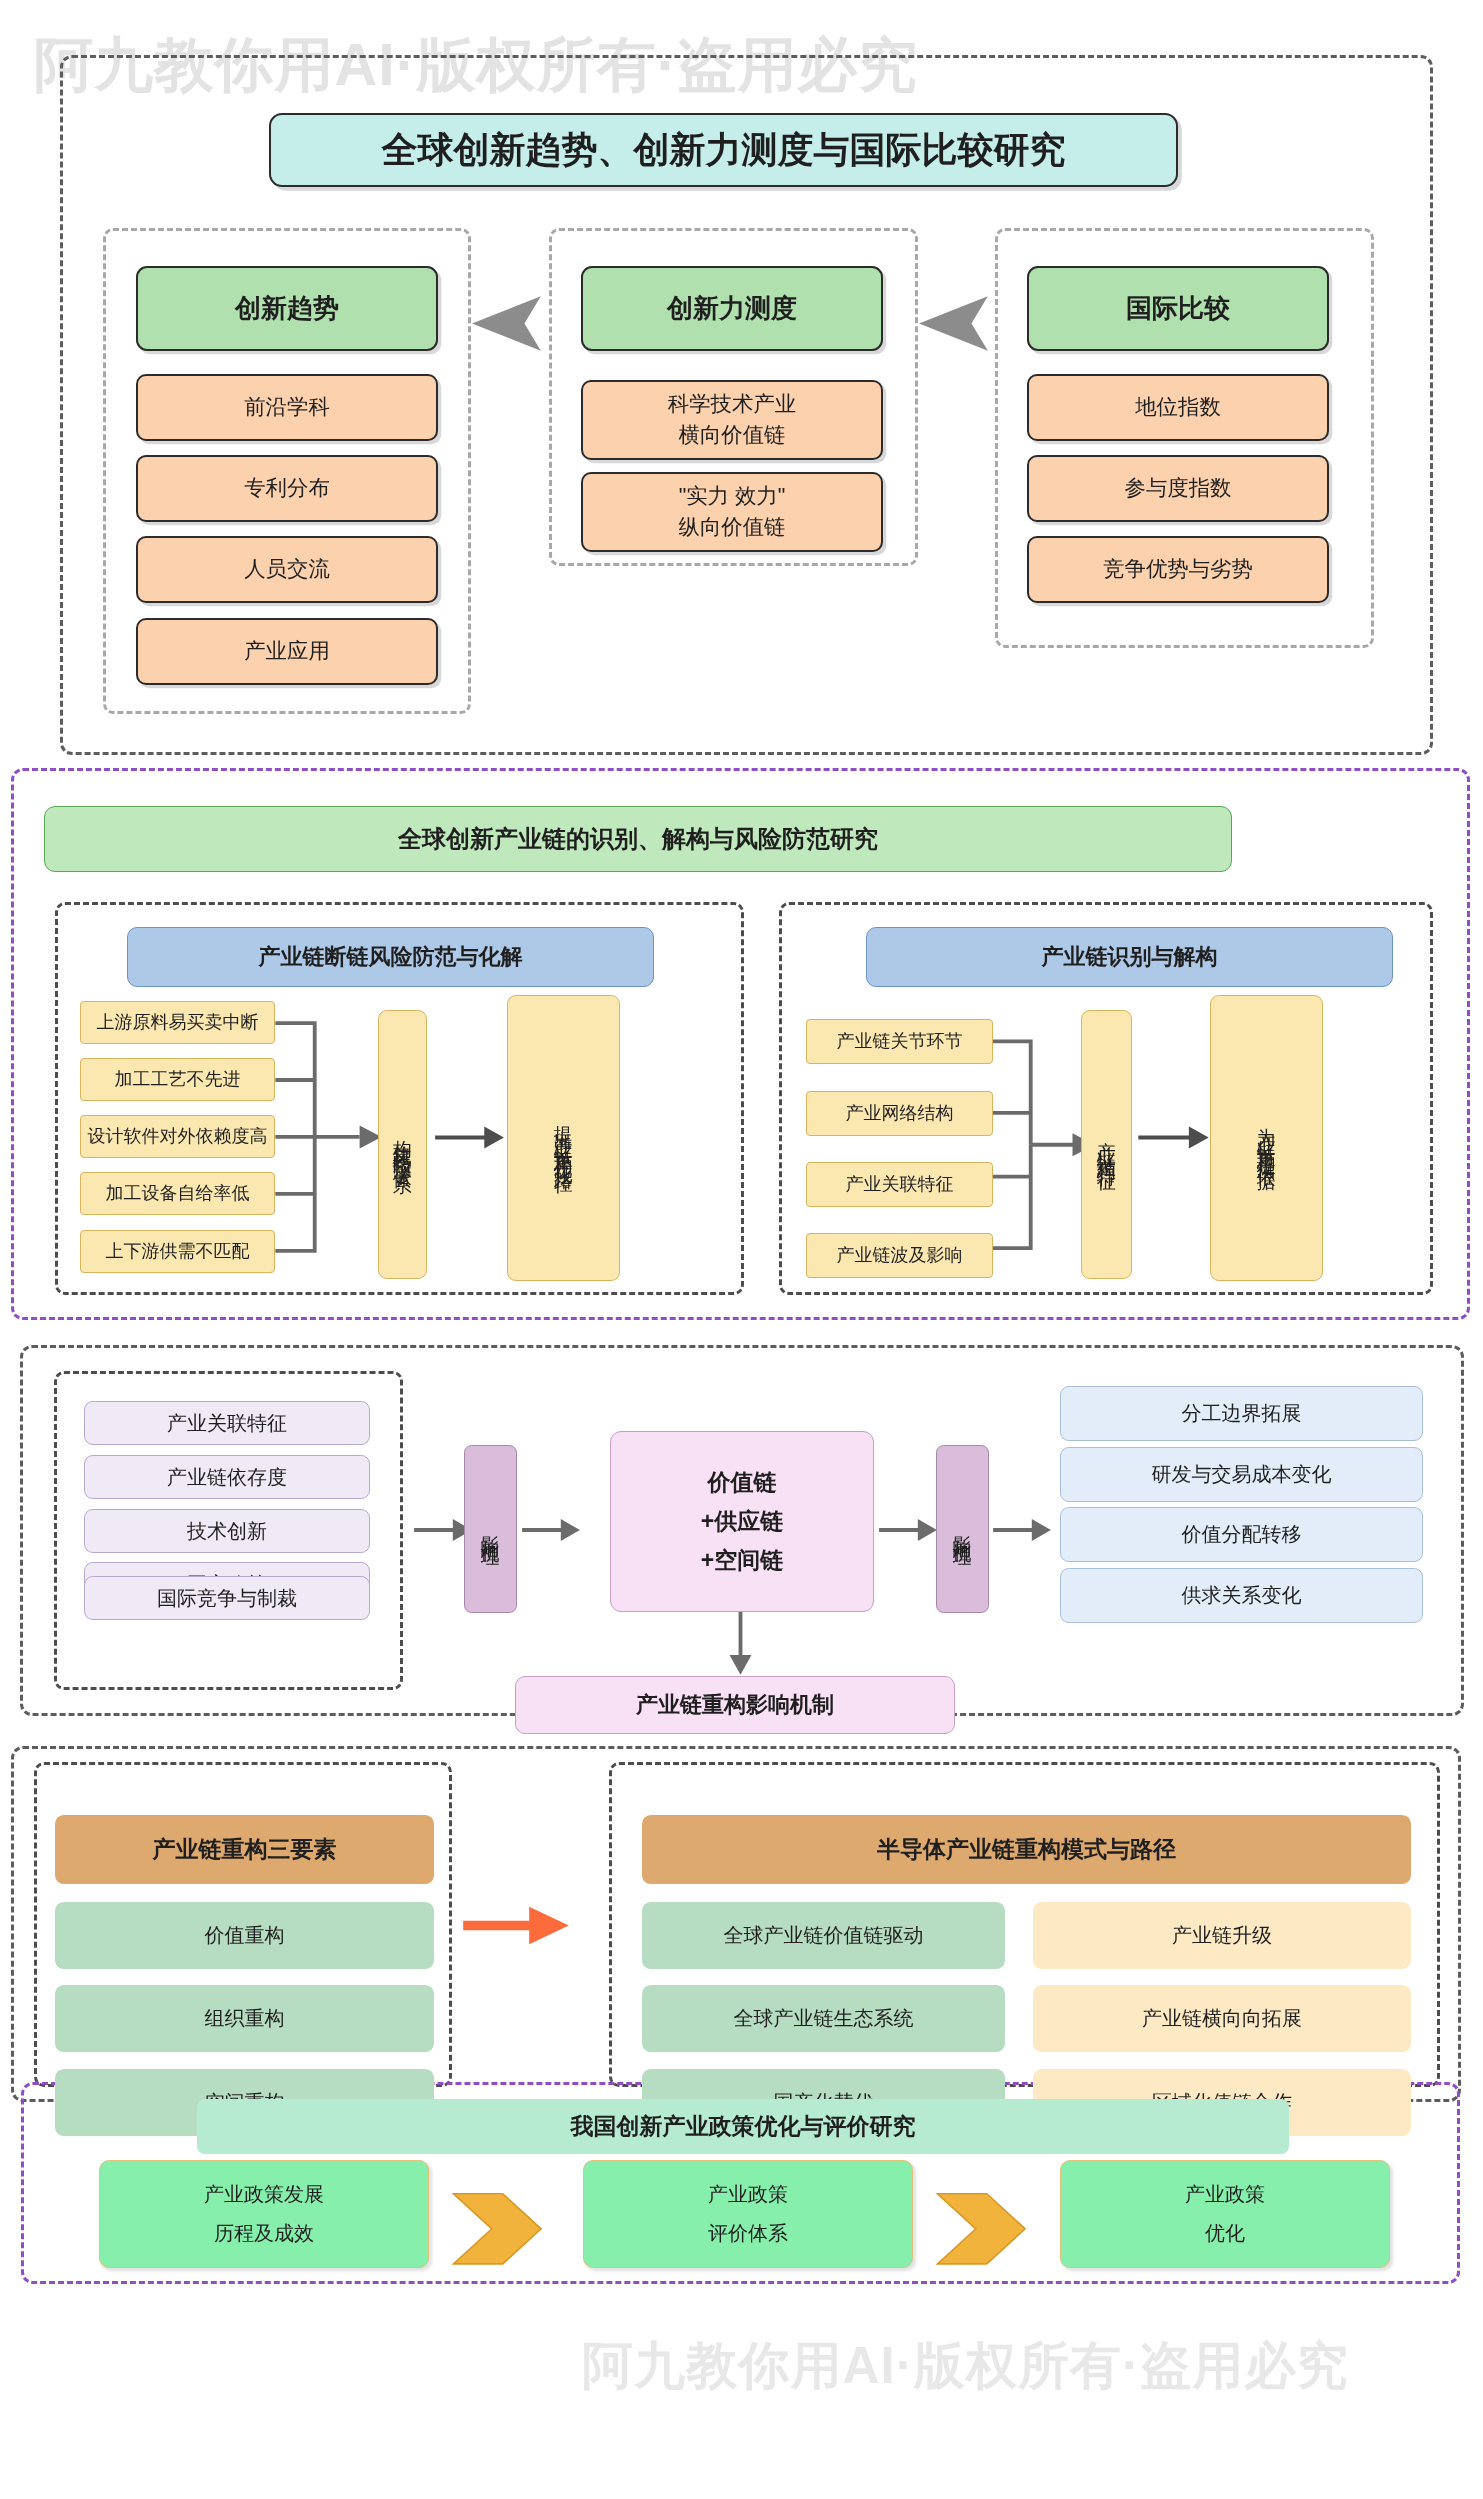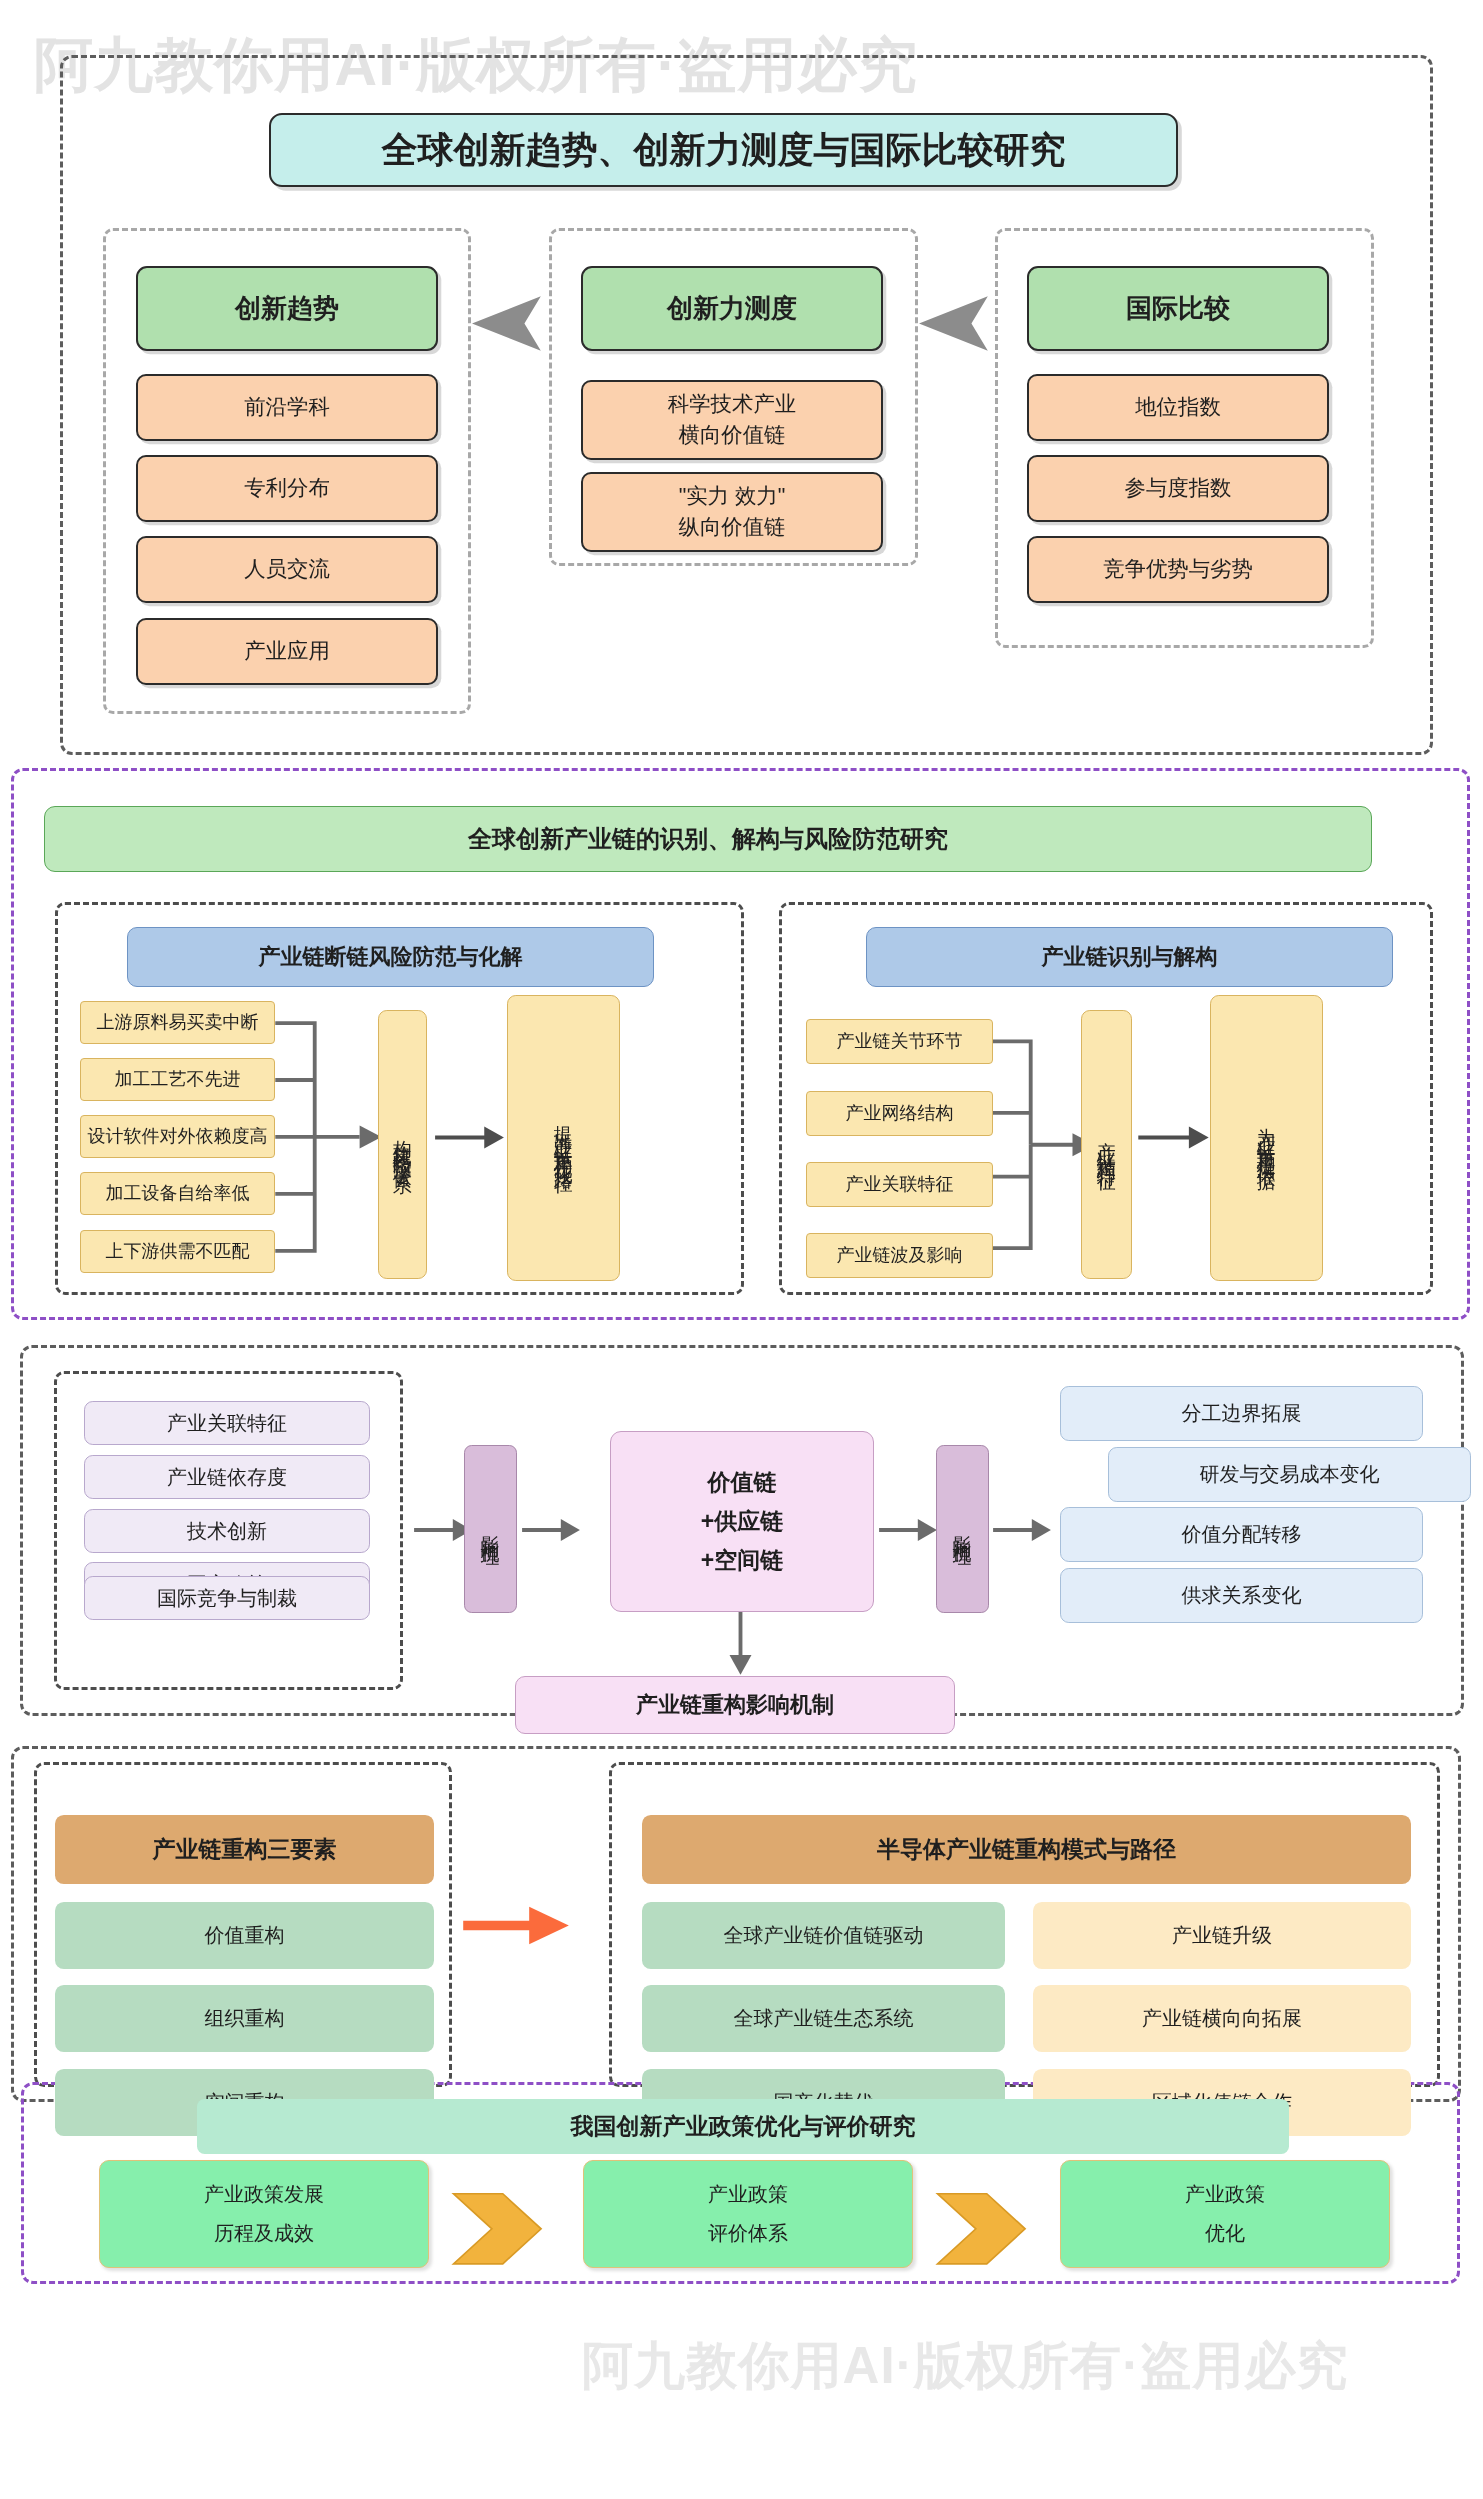--- a/index.html
+++ b/index.html
@@ -193,21 +193,21 @@
       </svg>
   </div>
   <div class="arrow-left-chev" style="left:919px; top:294px;">
     <svg width="71" height="59" viewBox="0 0 130 108">
         <polygon points="0,54 126,4 96,54 126,104" fill="#8c8c8c"></polygon>
       </svg>
   </div>
 
   <div class="sec sec-purple" style="left:11px; top:768px; width:1459px; height:552px;"></div>
 
-  <div class="node s2-banner" style="left:44px; top:806px; width:1328px; height:66px;text-align:center;">全球创新产业链的识别、解构与风险防范研究</div>
+  <div class="node s2-banner" style="left:44px; top:806px; width:1188px; height:66px;text-align:center;">全球创新产业链的识别、解构与风险防范研究</div>
 
   <div class="subbox subbox-dark" style="left:55px; top:902px; width:689px; height:393px;"></div>
   <div class="node s2-sub-title" style="left:127px; top:927px; width:527px; height:60px;">产业链断链风险防范与化解</div>
 
   <div class="node s2-leaf" style="left:80px; top:1001px; width:195px; height:43px;">上游原料易买卖中断</div>
   <div class="node s2-leaf" style="left:80px; top:1058px; width:195px; height:43px;">加工工艺不先进</div>
   <div class="node s2-leaf" style="left:80px; top:1115px; width:195px; height:43px;">设计软件对外依赖度高</div>
   <div class="node s2-leaf" style="left:80px; top:1172px; width:195px; height:43px;">加工设备自给率低</div>
   <div class="node s2-leaf" style="left:80px; top:1230px; width:195px; height:43px;">上下游供需不匹配</div>
 
@@ -289,21 +289,21 @@
   </svg>
 
   <div class="node s3-mech" style="left:936px; top:1445px; width:53px; height:168px;">影响机理</div>
 
   <svg class="svgwrap" style="left:992px; top:1514px; width:60px; height:32px;" width="60" height="32" viewBox="0 0 110 58">
     <line x1="2" y1="29" x2="76" y2="29" stroke="#6b6b6b" stroke-width="7"></line>
     <polygon points="73,9 108,29 73,49" fill="#6b6b6b"></polygon>
   </svg>
 
   <div class="node s3-right" style="left:1060px; top:1386px; width:363px; height:55px;">分工边界拓展</div>
-  <div class="node s3-right" style="left:1060px; top:1447px; width:363px; height:55px;margin-left:48px;">研发与交易成本变化</div>
+  <div class="node s3-right" style="left:1060px; top:1447px; width:363px; height:55px;">研发与交易成本变化</div>
   <div class="node s3-right" style="left:1060px; top:1507px; width:363px; height:55px;">价值分配转移</div>
   <div class="node s3-right" style="left:1060px; top:1568px; width:363px; height:55px;">供求关系变化</div>
 
   <svg class="svgwrap" style="left:724px; top:1611px; width:33px; height:65px;" width="33" height="65" viewBox="0 0 60 118">
     <line x1="30" y1="0" x2="30" y2="84" stroke="#6b6b6b" stroke-width="7"></line>
     <polygon points="10,80 50,80 30,116" fill="#6b6b6b"></polygon>
   </svg>
 
   <div class="node s3-bottom" style="left:515px; top:1676px; width:440px; height:58px;">产业链重构影响机制</div>
 

